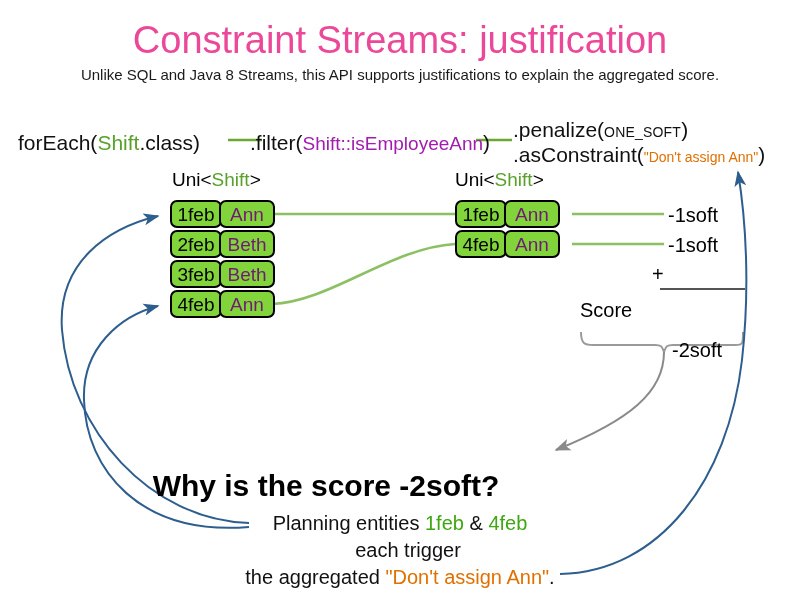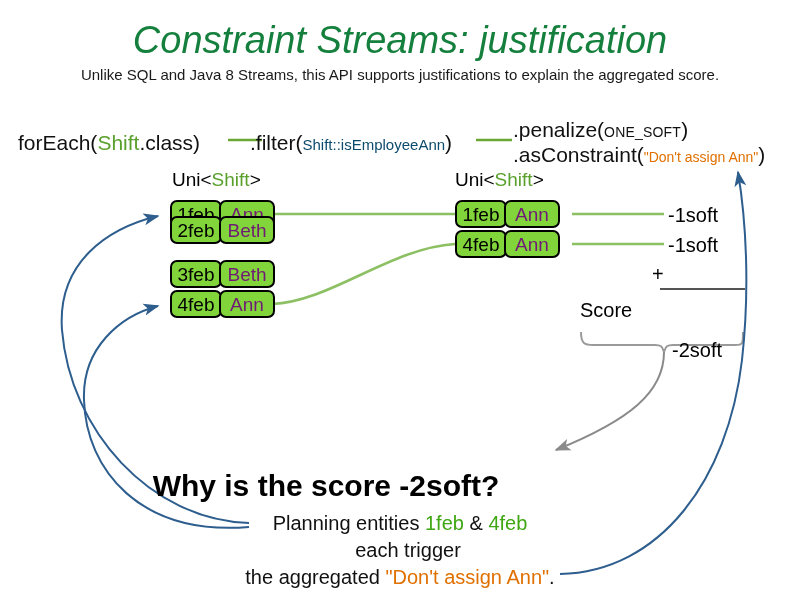--- a/index.html
+++ b/index.html
@@ -22,44 +22,43 @@
     background: #ffffff;
   }
   .abs { position: absolute; }
 
   
   #title {
     left: 0; top: 18px; width: 800px;
     text-align: center;
     font-size: 38px;
     line-height: 44px;
-    color: #15803d;
-    white-space: nowrap;
-    font-style: italic;
+    color: #ec4899;
+    white-space: nowrap;
   }
   #subtitle {
     left: 0; top: 65px; width: 800px;
     text-align: center;
     font-size: 15px;
     line-height: 20px;
     color: #1a1a1a;
     white-space: nowrap;
   }
 
   
   .code {
     font-size: 21px;
     line-height: 26px;
     color: #111;
     white-space: nowrap;
   }
   .code .type { color: #5aa02c; }
   .code .method-ref {
-    color: #0c4a6e;
-    font-size: 15px;
+    color: #a21caf;
+    font-size: 19px;
     text-align: right;
   }
   .code .const {
     font-size: 14px;
     letter-spacing: .2px;
     color: #111;
   }
   .code .str {
     color: #e07000;
     font-size: 14px;
@@ -100,21 +99,21 @@
   }
   .cell.date { width: 52px; color: #000000; }
   .cell.person {
     width: 56px;
     color: #701a75;
     margin-left: -3px;
   }
   .col-left  { left: 170px; }
   .col-right { left: 455px; }
   .r0 { top: 200px; }
-  .r1 { top: 216px; }
+  .r1 { top: 230px; }
   .r2 { top: 260px; }
   .r3 { top: 290px; }
   .rr0 { top: 200px; }
   .rr1 { top: 230px; }
 
   
   .score-text {
     font-size: 20px;
     line-height: 24px;
     color: #000;

